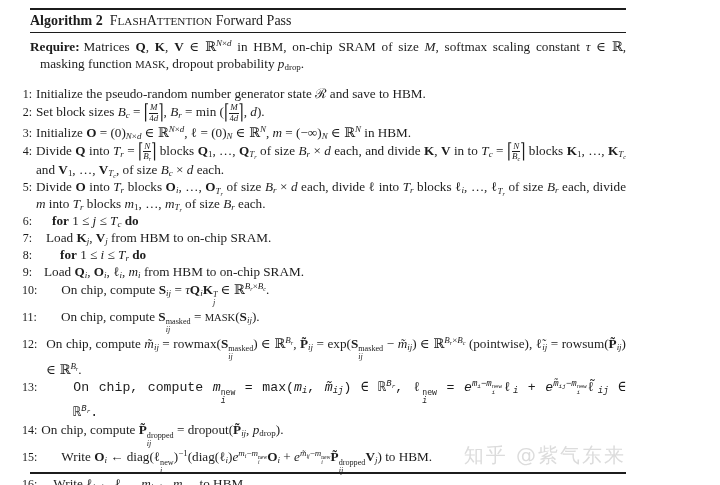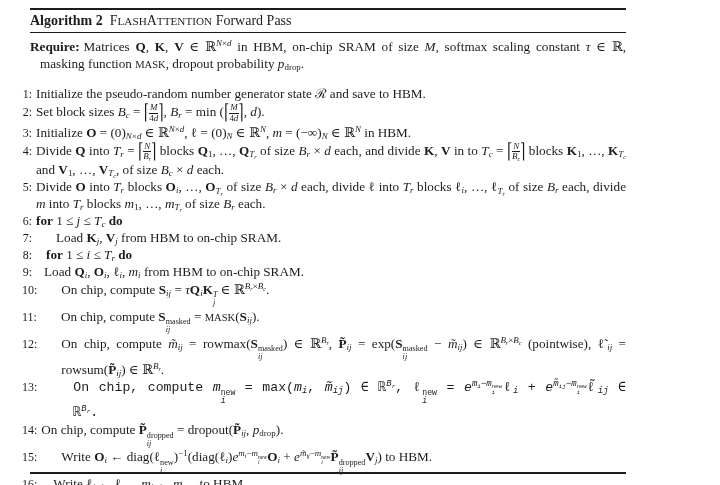--- a/index.html
+++ b/index.html
@@ -97,31 +97,31 @@
     <span class="lcontent" style="margin-left: 0px;">Divide <b>Q</b> into <i>T<sub>r</sub></i> = <span class="lc">⌈</span><span class="frac"><span class="fn"><i>N</i></span><span class="fd"><i>B<sub>r</sub></i></span></span><span class="rc">⌉</span> blocks <b>Q</b><sub>1</sub>, …, <b>Q</b><sub><i>T<sub>r</sub></i></sub> of size <i>B<sub>r</sub></i> × <i>d</i> each, and divide <b>K</b>, <b>V</b> in to <i>T<sub>c</sub></i> = <span class="lc">⌈</span><span class="frac"><span class="fn"><i>N</i></span><span class="fd"><i>B<sub>c</sub></i></span></span><span class="rc">⌉</span> blocks <b>K</b><sub>1</sub>, …, <b>K</b><sub><i>T<sub>c</sub></i></sub> and <b>V</b><sub>1</sub>, …, <b>V</b><sub><i>T<sub>c</sub></i></sub>, of size <i>B<sub>c</sub></i> × <i>d</i> each.</span>
   </div>
 
   <div class="algo-line">
     <span class="lnum">5:</span>
     <span class="lcontent" style="margin-left: 0px;">Divide <b>O</b> into <i>T<sub>r</sub></i> blocks <b>O</b><sub><i>i</i></sub>, …, <b>O</b><sub><i>T<sub>r</sub></i></sub> of size <i>B<sub>r</sub></i> × <i>d</i> each, divide ℓ into <i>T<sub>r</sub></i> blocks ℓ<sub><i>i</i></sub>, …, ℓ<sub><i>T<sub>r</sub></i></sub> of size <i>B<sub>r</sub></i> each, divide <i>m</i> into <i>T<sub>r</sub></i> blocks <i>m</i><sub>1</sub>, …, <i>m</i><sub><i>T<sub>r</sub></i></sub> of size <i>B<sub>r</sub></i> each.</span>
   </div>
 
   <div class="algo-line">
     <span class="lnum">6:</span>
-    <span class="lcontent" style="margin-left: 0px;"><b>for</b> 1 ≤ <i>j</i> ≤ <i>T<sub>c</sub></i> <b>do</b></span>
+    <span class="lcontent" style="margin-left: 16px;"><b>for</b> 1 ≤ <i>j</i> ≤ <i>T<sub>c</sub></i> <b>do</b></span>
   </div>
 
   <div class="algo-line">
     <span class="lnum">7:</span>
-    <span class="lcontent" style="margin-left: 20px;">Load <b>K</b><sub><i>j</i></sub>, <b>V</b><sub><i>j</i></sub> from HBM to on-chip SRAM.</span>
+    <span class="lcontent" style="margin-left: 10px;">Load <b>K</b><sub><i>j</i></sub>, <b>V</b><sub><i>j</i></sub> from HBM to on-chip SRAM.</span>
   </div>
 
   <div class="algo-line">
     <span class="lnum">8:</span>
-    <span class="lcontent" style="margin-left: 10px;"><b>for</b> 1 ≤ <i>i</i> ≤ <i>T<sub>r</sub></i> <b>do</b></span>
+    <span class="lcontent" style="margin-left: 24px;"><b>for</b> 1 ≤ <i>i</i> ≤ <i>T<sub>r</sub></i> <b>do</b></span>
   </div>
 
   <div class="algo-line">
     <span class="lnum">9:</span>
     <span class="lcontent" style="margin-left: 8px;">Load <b>Q</b><sub><i>i</i></sub>, <b>O</b><sub><i>i</i></sub>, ℓ<sub><i>i</i></sub>, <i>m<sub>i</sub></i> from HBM to on-chip SRAM.</span>
   </div>
 
   <div class="algo-line">
     <span class="lnum">10:</span>
     <span class="lcontent" style="margin-left: 20px;">On chip, compute <b>S</b><sub><i>ij</i></sub> = <i>τ</i><b>Q</b><sub><i>i</i></sub><b>K</b><span class="ss">
@@ -133,21 +133,21 @@
   <div class="algo-line">
     <span class="lnum">11:</span>
     <span class="lcontent" style="margin-left: 20px;">On chip, compute <b>S</b><span class="ss">
               <span class="t">masked</span>
               <span class="u"><i>ij</i></span>
             </span> = <span class="cap">MASK</span>(<b>S</b><sub><i>ij</i></sub>).</span>
   </div>
 
   <div class="algo-line">
     <span class="lnum">12:</span>
-    <span class="lcontent" style="margin-left: 20px;">On chip, compute <i>m̃<sub>ij</sub></i> = rowmax(<b>S</b><span class="ss">
+    <span class="lcontent" style="margin-left: 5px;">On chip, compute <i>m̃<sub>ij</sub></i> = rowmax(<b>S</b><span class="ss">
               <span class="t">masked</span>
               <span class="u"><i>ij</i></span>
             </span>) ∈ ℝ<sup><i>B<sub>r</sub></i></sup>, <b>P̃</b><sub><i>ij</i></sub> = exp(<b>S</b><span class="ss">
               <span class="t">masked</span>
               <span class="u"><i>ij</i></span>
             </span> − <i>m̃<sub>ij</sub></i>) ∈ ℝ<sup><i>B<sub>r</sub></i>×<i>B<sub>c</sub></i></sup> (pointwise), ℓ̃<sub><i>ij</i></sub> = rowsum(<b>P̃</b><sub><i>ij</i></sub>) ∈ ℝ<sup><i>B<sub>r</sub></i></sup>.</span>
   </div>
 
   <div class="algo-line">
     <span class="lnum">13:</span>
@@ -204,14 +204,15 @@
 
 
   <div class="algo-line">
     <span class="lnum">18:</span>
     <span class="lcontent" style="margin-left: 0px;"><b>end for</b></span>
   </div>
 
 </div>
   </div>
 
+  <div class="watermark">知乎 @紫气东来</div>
   <div class="rule rule-bottom"></div>
 </div>
 
 </body></html>

